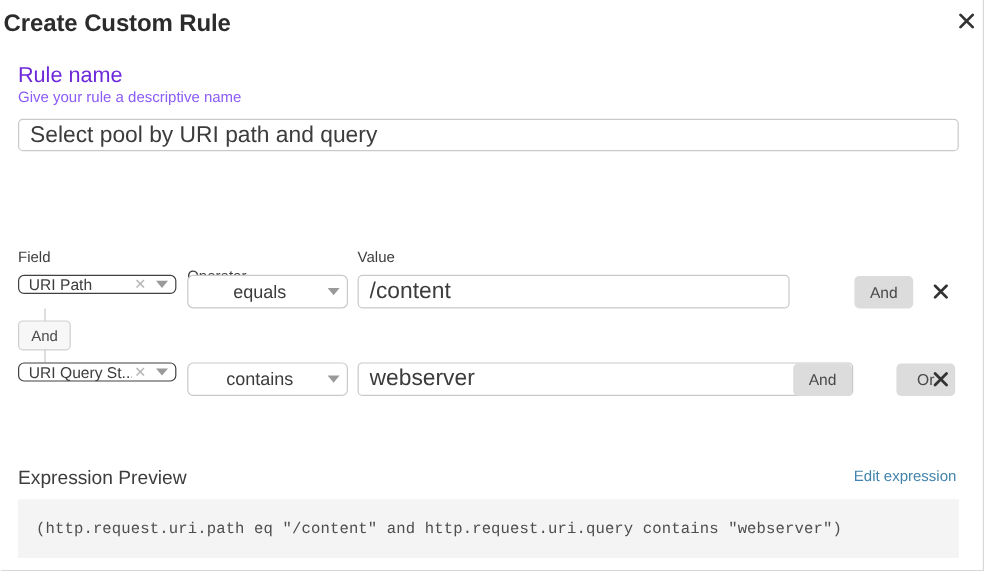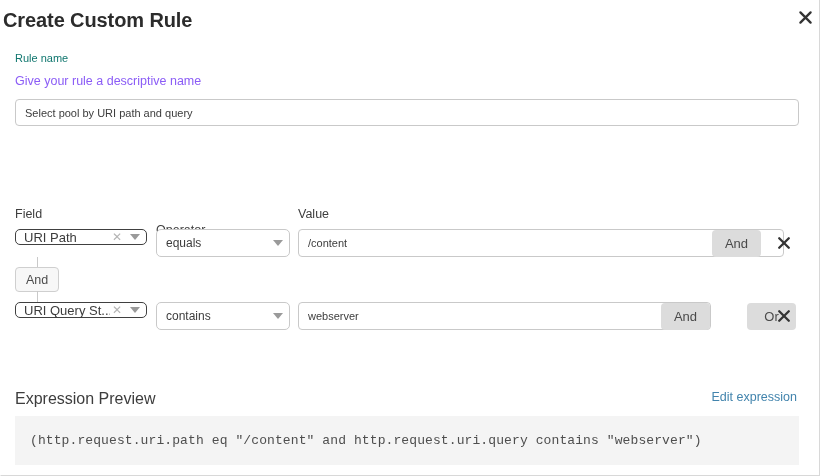--- a/index.html
+++ b/index.html
@@ -41,41 +41,41 @@
     width: 22px; height: 22px;
     display: flex; align-items: center; justify-content: center;
     cursor: pointer;
     background: none; border: none; padding: 0;
   }
   .close-btn svg { display: block; }
 
   
   .section-label {
     position: absolute;
-    font-size: 11px;
-    color: #0f766e;
+    font-size: 18px;
+    color: #6d28d9;
     white-space: nowrap;
   }
   .label-rule-name { left: 14px; top: 52px; }
 
   .section-help {
     position: absolute;
     left: 14px; top: 74px;
     font-size: 12.5px;
     color: #8b5cf6;
     white-space: nowrap;
   }
 
   .text-input {
     position: absolute;
     background: #ffffff;
     border: 1px solid #c9c9c9;
     border-radius: 4px;
     font-family: "Liberation Sans", sans-serif;
-    font-size: 11px;
+    font-size: 19px;
     color: #3c3c3c;
     padding: 0 9px;
     outline: none;
   }
   .input-rule-name {
     left: 14px; top: 99px;
     width: 784px; height: 27px;
   }
 
   
@@ -158,29 +158,30 @@
     background: #ffffff;
     border: 1px solid #c9c9c9;
     border-radius: 5px;
     display: flex;
     align-items: center;
     cursor: pointer;
   }
   .sel-operator { left: 155px; width: 134px; }
   .sel-text {
     flex: 1 1 auto;
-    font-size: 12px;
+    font-size: 15px;
     color: #3c3c3c;
     padding-left: 9px;
     white-space: nowrap;
     overflow: hidden;
-  }
-
-  
-  .input-value-1 { left: 297px; top: 0; width: 486px; height: 28px; }
+    text-align: center;
+  }
+
+  
+  .input-value-1 { left: 297px; top: 0; width: 360px; height: 28px; }
   .input-value-2 { left: 297px; top: 0; width: 413px; height: 28px; }
 
   
   .logic-btn {
     position: absolute;
     height: 27px;
     min-width: 49px;
     background: #dcdcdc;
     border: none;
     border-radius: 4px;

